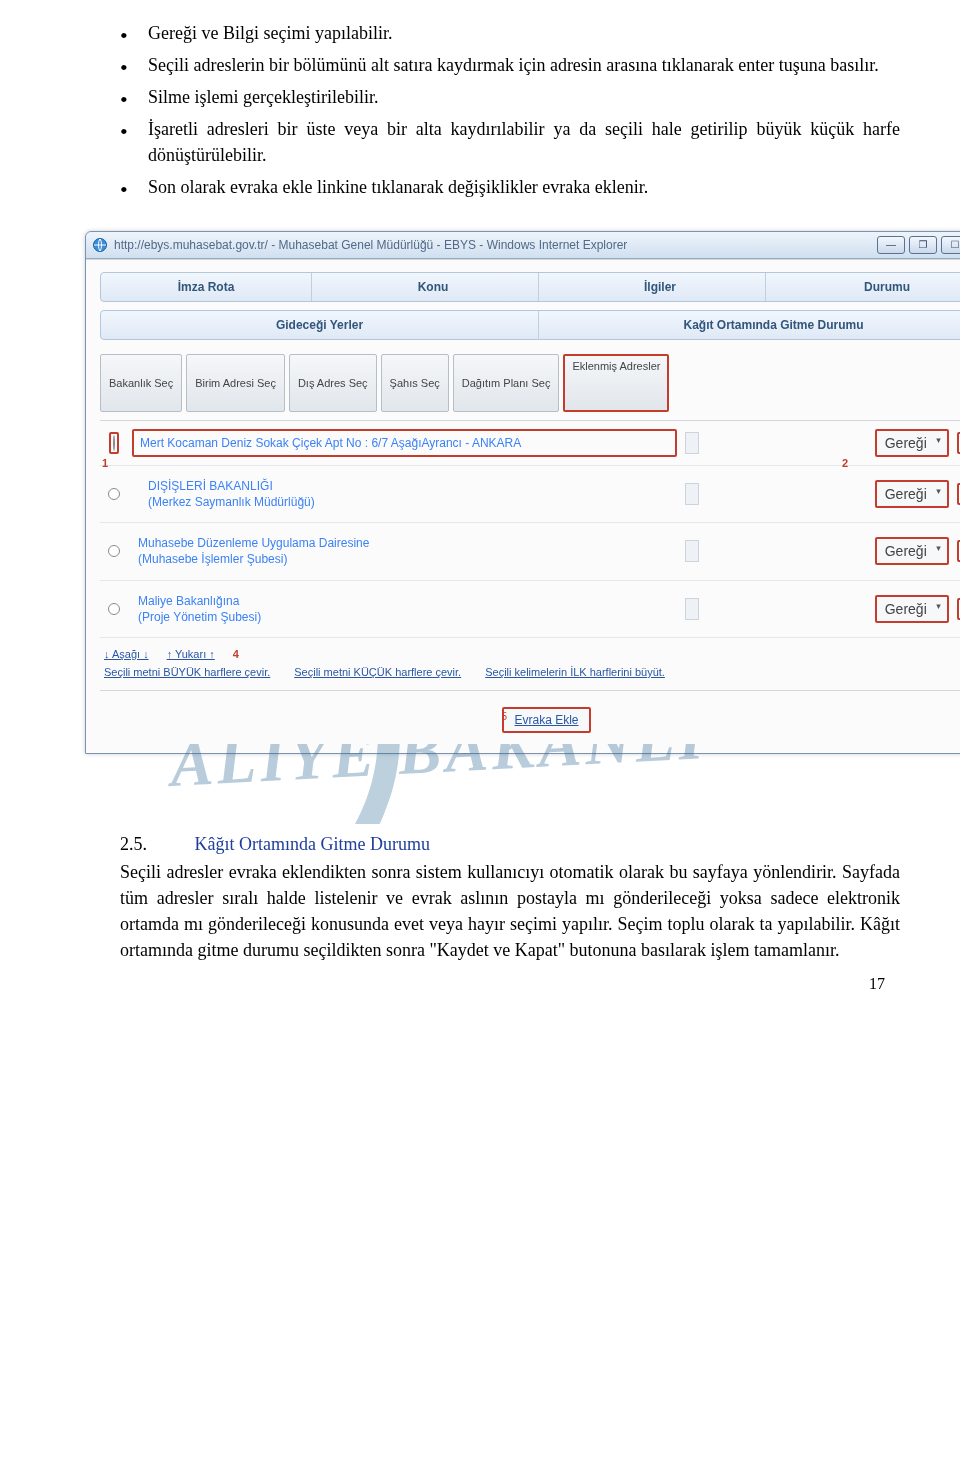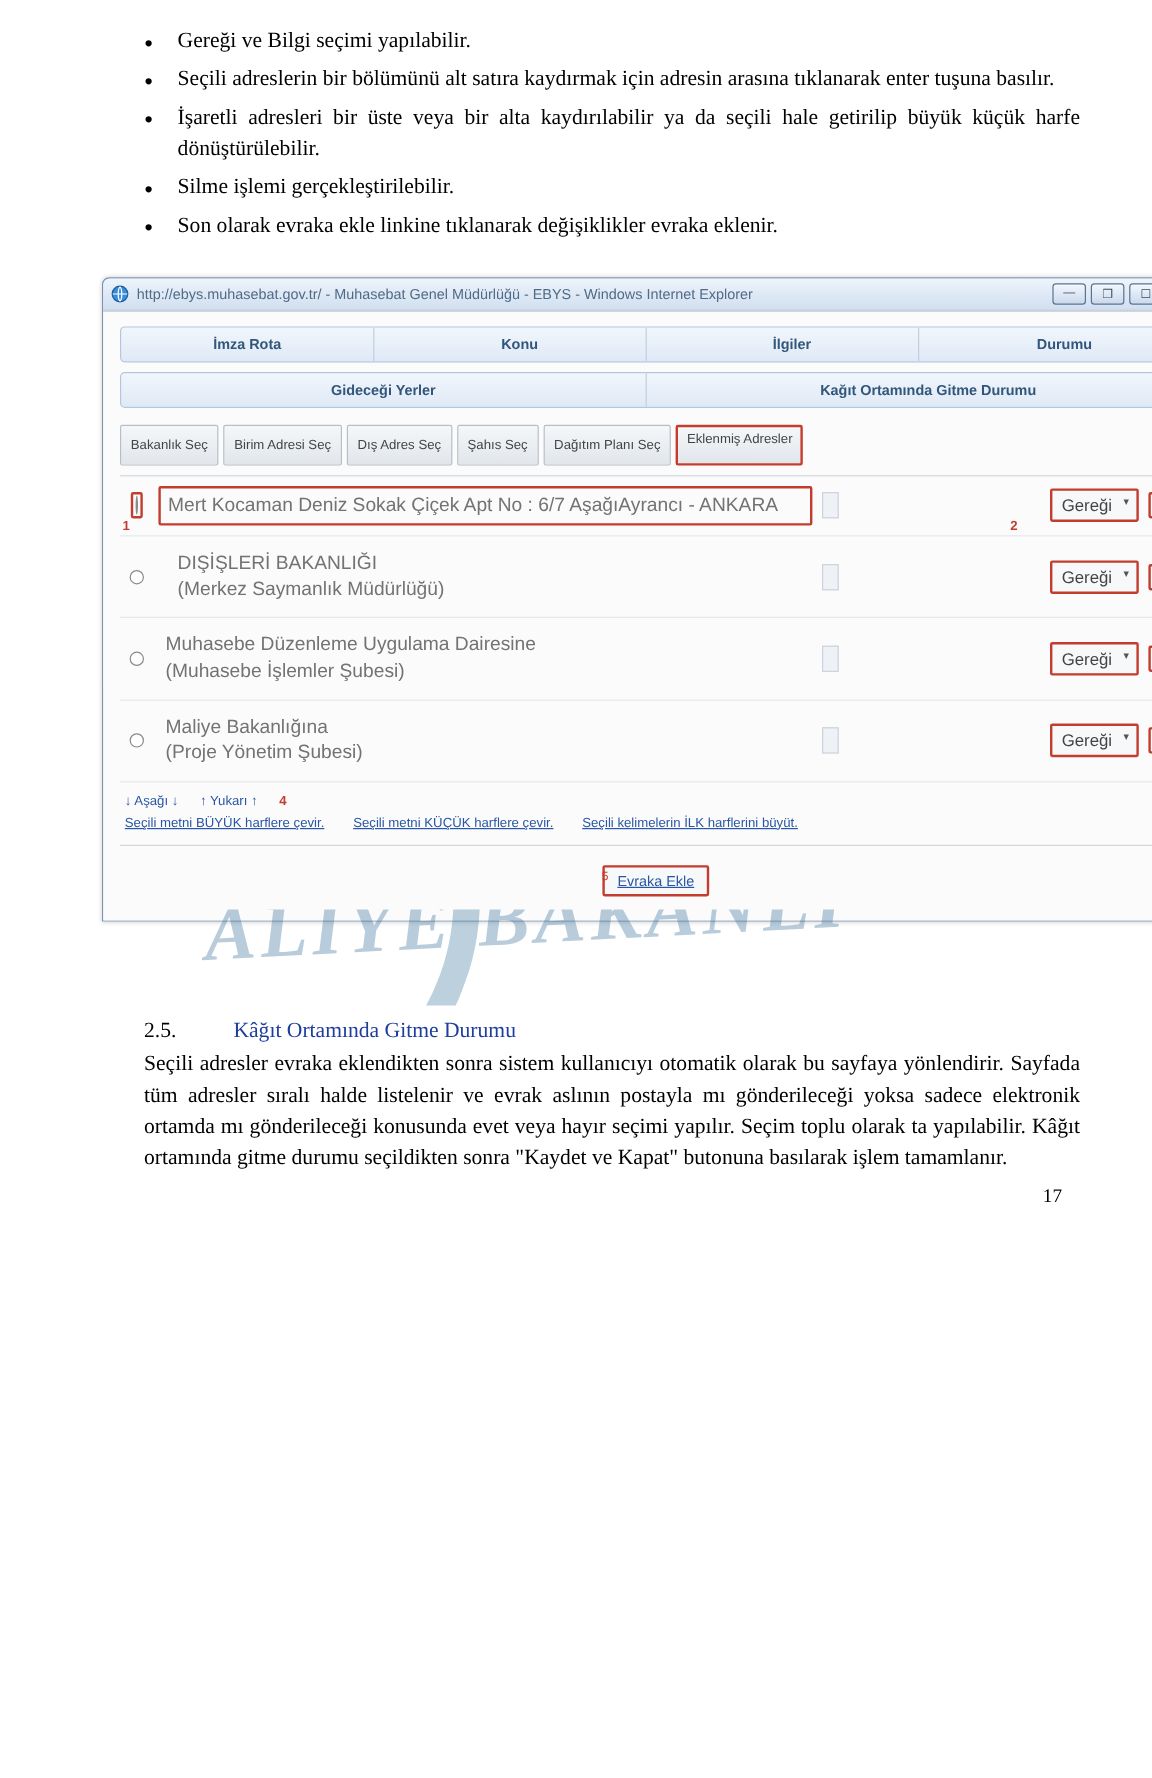--- a/index.html
+++ b/index.html
@@ -102,21 +102,21 @@
   .tab:last-child { border-right: none; }
   .tabrow2 { margin-bottom: 14px; }
   .tabrow2 .tab { flex: 1; }
 
   
   .filterrow {
     display: flex; gap: 4px; margin-bottom: 8px;
   }
   .filterbtn {
     background: linear-gradient(#f5f7f9,#e1e6eb);
-    border: 1px solid #b6bec8; padding: 10px 8px;
+    border: 1px solid #b6bec8; padding: 22px 8px;
     font-size: 11px; color: #444; border-radius: 2px;
     white-space: nowrap;
   }
   .filterbtn.hl { border: 2px solid #c33c2e; padding: 4px 7px; }
 
   
   .addrlist { border-top: 1px solid #d2d7de; }
   .addrrow {
     display: flex; align-items: center;
     border-bottom: 1px solid #e4e8ed;
@@ -124,21 +124,21 @@
     gap: 8px;
   }
   .radio-box {
     width: 20px; display: flex; justify-content: center;
   }
   .radio {
     width: 12px; height: 12px; border: 1px solid #8a8a8a; border-radius: 50%;
     background: #fff;
   }
   .radio-hl { border: 2px solid #c33c2e; padding: 2px; border-radius: 2px; }
-  .addr-text { flex: 1; font-size: 16px; color: #737373; line-height: 1.35; padding: 4px 6px; }
+  .addr-text { flex: 1; font-size: 12px; color: #3b82f6; line-height: 1.35; padding: 4px 6px; }
   .addr-text.hl { border: 2px solid #c33c2e; border-radius: 2px; }
   .drag-handle {
     width: 14px; height: 22px; background: #eef1f5; border: 1px solid #cdd3db;
     cursor: grab;
   }
   .action-select {
     border: 2px solid #c33c2e; border-radius: 2px;
     padding: 4px 20px 4px 8px;
     font-size: 14px; color: #444; background: #f6f8fa;
     position: relative; min-width: 68px;
@@ -153,21 +153,21 @@
   }
   .num-badge {
     position: absolute; font-size: 11px; color: #c33c2e; font-weight: bold;
   }
 
   
   .moverow {
     display: flex; gap: 18px; padding: 10px 4px 4px 4px;
     font-size: 11px; color: #2956a6;
   }
-  .moverow span { }
+  .moverow span { text-decoration: underline; }
   .convertrow {
     display: flex; gap: 24px; padding: 2px 4px 12px 4px;
     font-size: 11px; color: #2956a6; border-bottom: 1px solid #d2d7de;
   }
   .convertrow span { text-decoration: underline; }
 
   .evraka-wrap { text-align: center; padding: 16px 0 6px 0; }
   .evraka {
     display: inline-block; border: 2px solid #c33c2e; border-radius: 2px;
     padding: 4px 10px; color: #2956a6; text-decoration: underline;
@@ -221,22 +221,22 @@
     position: absolute; right: 75px; bottom: 10px;
     font-size: 16px; font-family: "Times New Roman", serif;
   }
 </style>
 </head>
 <body>
 
 <ul class="bullets">
   <li>Gereği ve Bilgi seçimi yapılabilir.</li>
   <li>Seçili adreslerin bir bölümünü alt satıra kaydırmak için adresin arasına tıklanarak enter tuşuna basılır.</li>
+  <li>Silme işlemi gerçekleştirilebilir.</li>
   <li>İşaretli adresleri bir üste veya bir alta kaydırılabilir ya da seçili hale getirilip büyük küçük harfe dönüştürülebilir.</li>
-  <li>Silme işlemi gerçekleştirilebilir.</li>
   <li>Son olarak evraka ekle linkine tıklanarak değişiklikler evraka eklenir.</li>
 </ul>
 
 <div class="window">
   <div class="titlebar">
     <span class="ie-icon">
       <svg viewBox="0 0 16 16">
           <circle cx="8" cy="8" r="6.5" fill="#3a8ddb" stroke="#1b5d9c"></circle>
           <path d="M2 8h12M8 2c2 2 2 10 0 12M8 2c-2 2-2 10 0 12" stroke="#fff" stroke-width="1" fill="none"></path>
         </svg>

